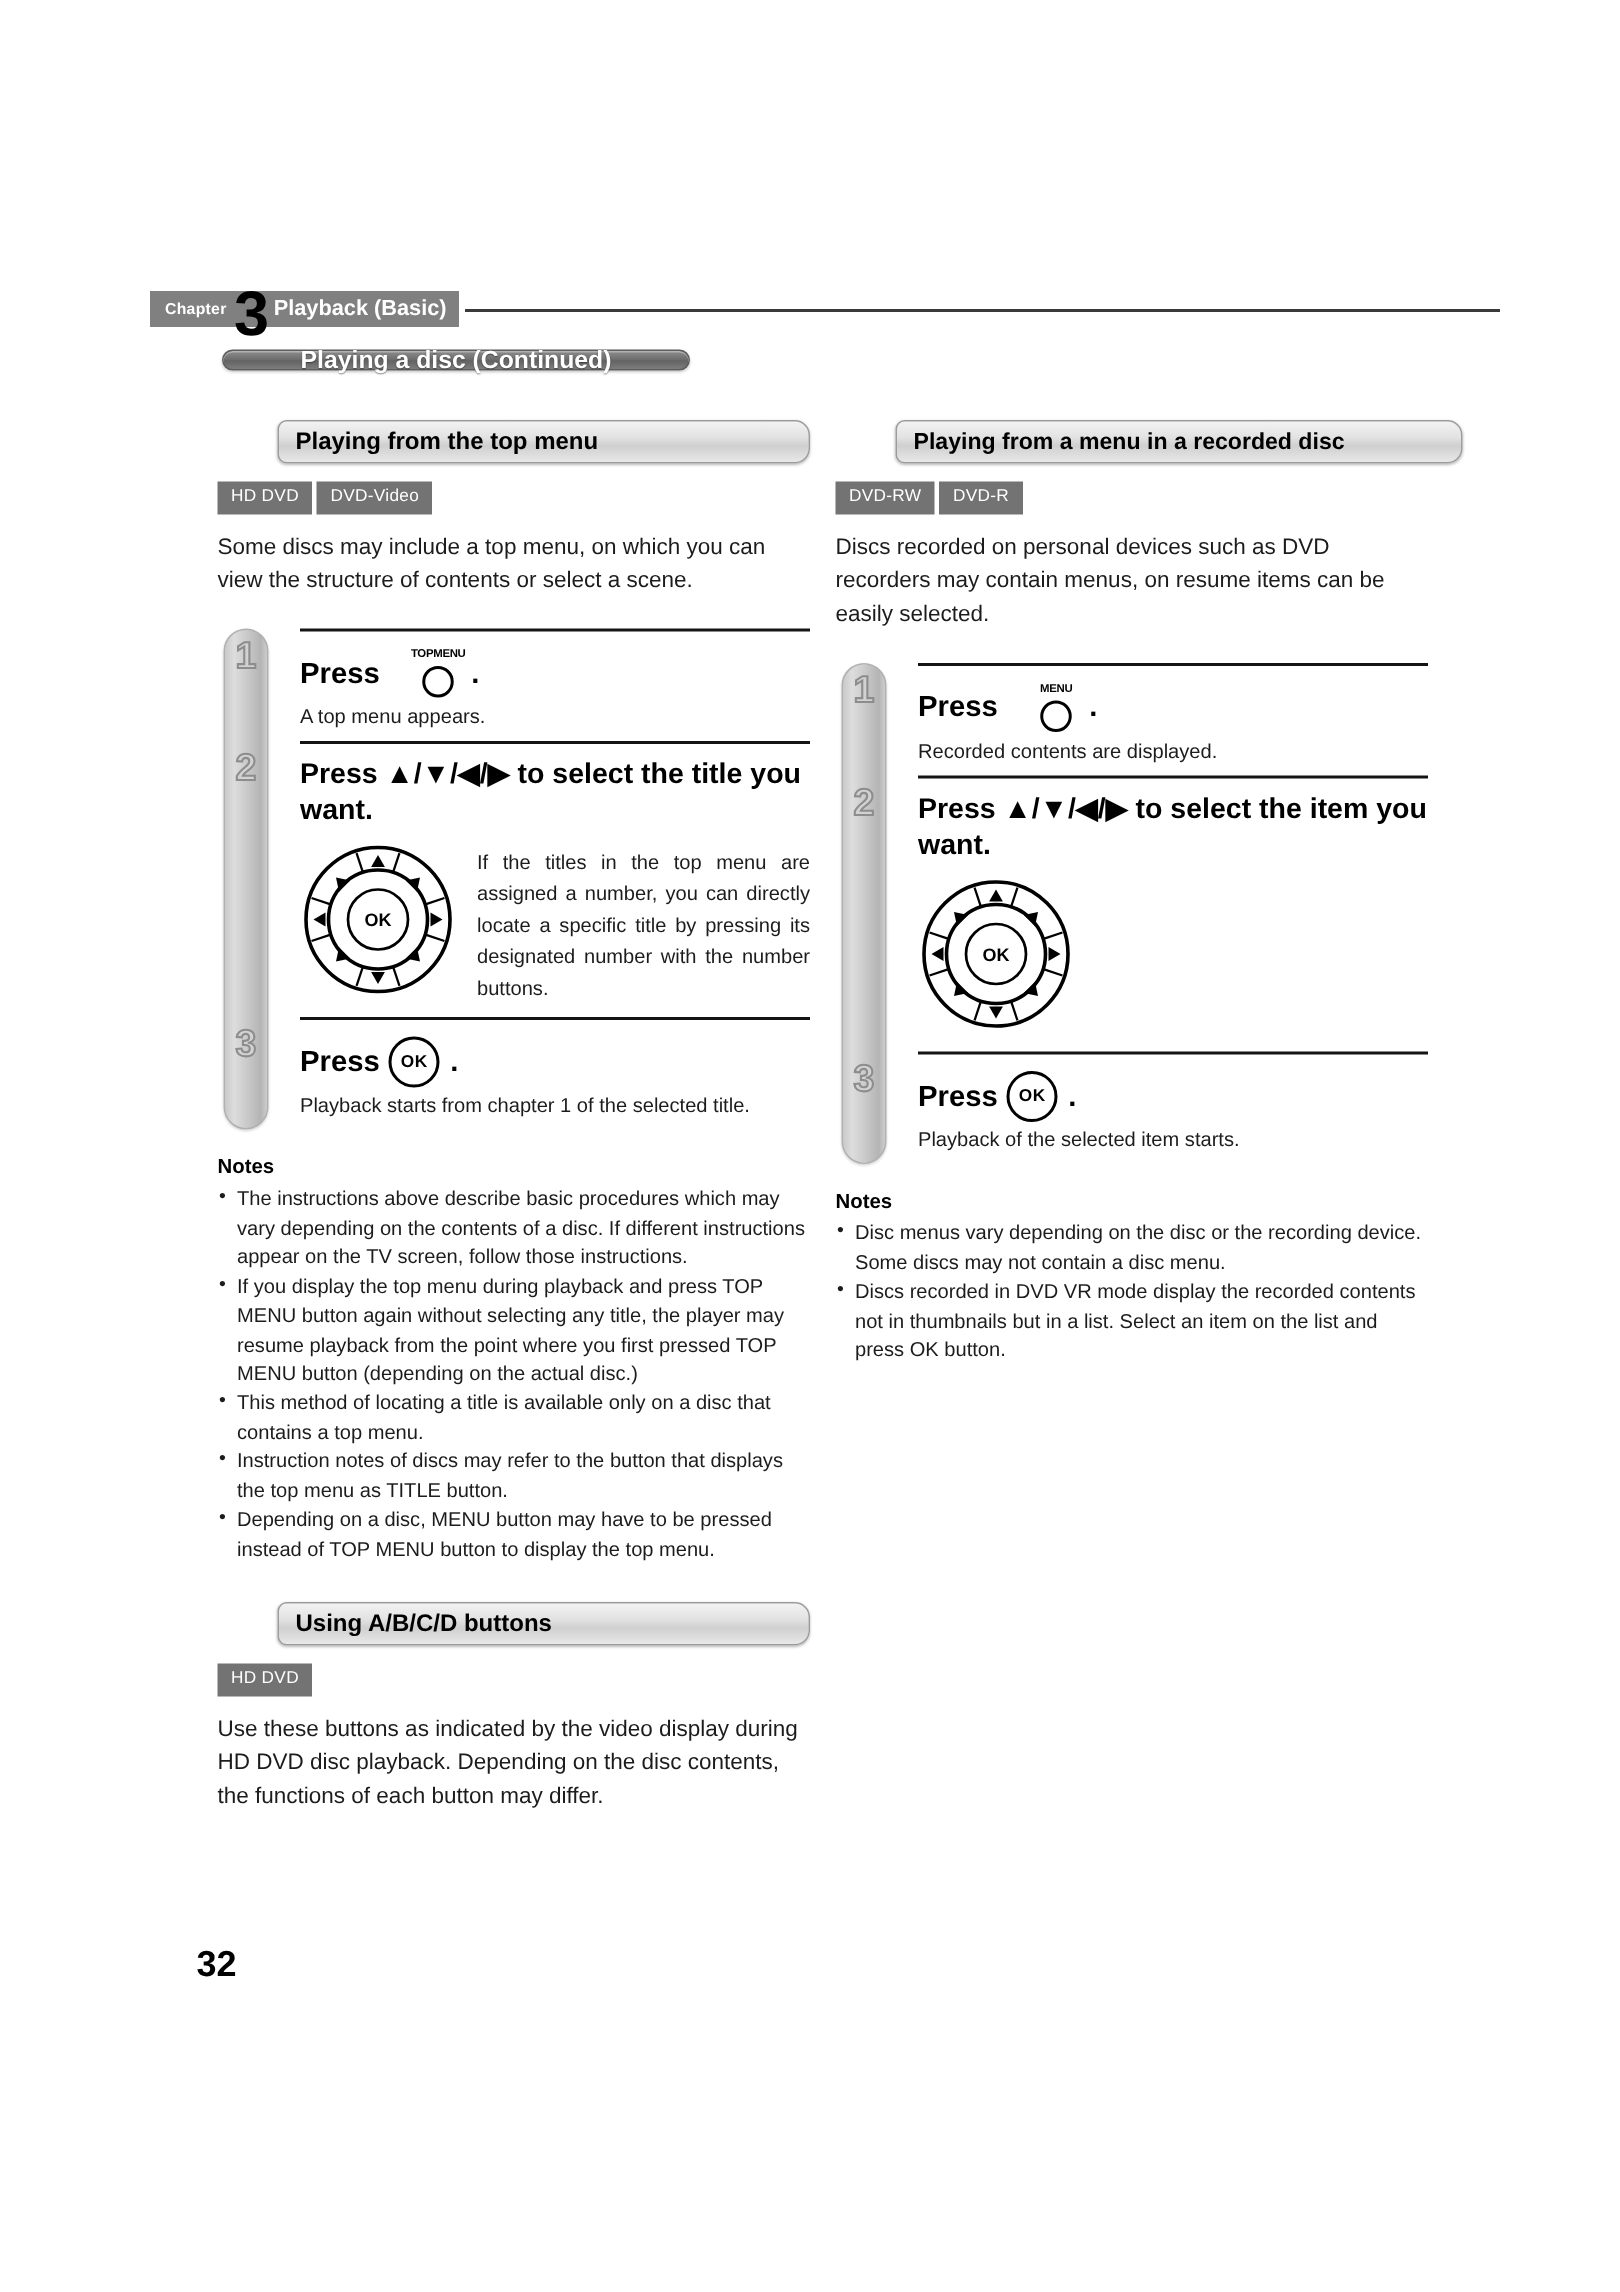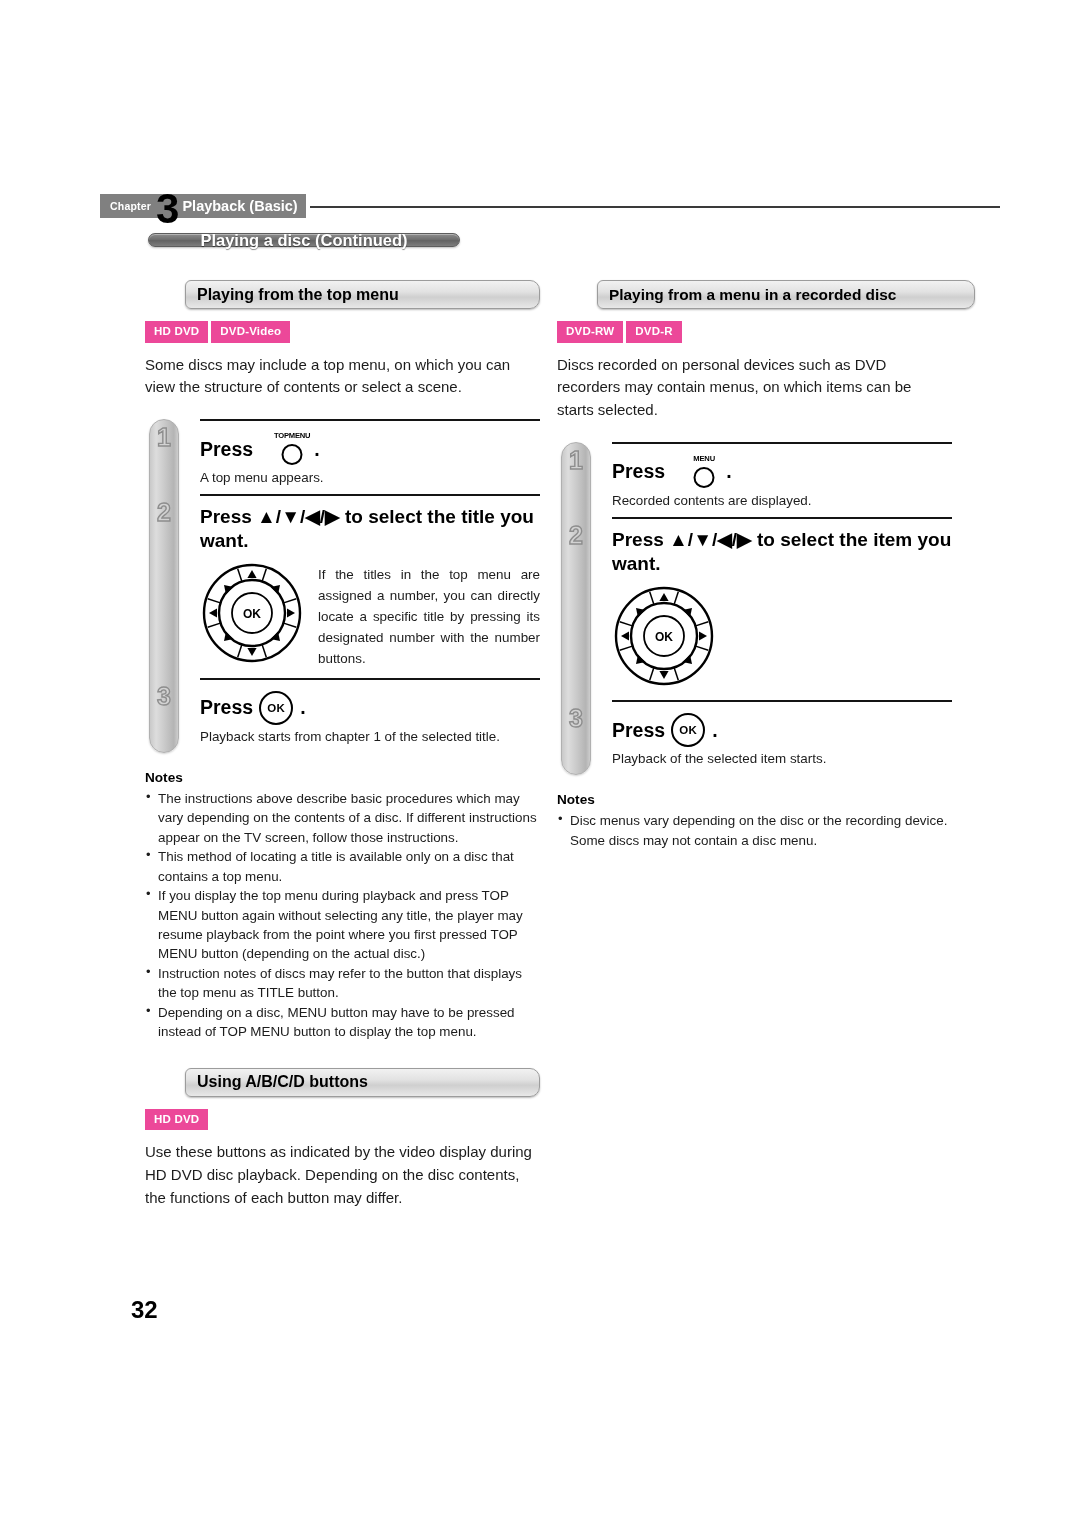--- a/index.html
+++ b/index.html
@@ -121,24 +121,24 @@
   }
   .section-bar.narrow span { font-size: 15.4px; }
 
   
   .badges {
     display: flex;
     gap: 3px;
     margin-top: 12px;
   }
   .badge {
-    background: #ec4899;
+    background: #737373;
     color: #ffffff;
     font-size: 11.5px;
-    font-weight: bold;
+    font-weight: normal;
     padding: 5px 9px 5px 9px;
     line-height: 1;
     letter-spacing: 0.2px;
     white-space: nowrap;
   }
 
   
   .body-text {
     margin-top: 11px;
     font-size: 15px;
@@ -404,22 +404,22 @@
         <span class="ok-btn">OK</span>
         <span class="period">.</span>
       </div>
       <div class="step-sub">Playback starts from chapter 1 of the selected title.</div>
     </div>
   </div>
 
   <div class="notes-title">Notes</div>
   <ul class="notes">
     <li>The instructions above describe basic procedures which may vary depending on the contents of a disc. If different instructions appear on the TV screen, follow those instructions.</li>
+    <li>If you display the top menu during playback and press TOP MENU button again without selecting any title, the player may resume playback from the point where you first pressed TOP MENU button (depending on the actual disc.)</li>
     <li>This method of locating a title is available only on a disc that contains a top menu.</li>
-    <li>If you display the top menu during playback and press TOP MENU button again without selecting any title, the player may resume playback from the point where you first pressed TOP MENU button (depending on the actual disc.)</li>
     <li>Instruction notes of discs may refer to the button that displays the top menu as TITLE button.</li>
     <li>Depending on a disc, MENU button may have to be pressed instead of TOP MENU button to display the top menu.</li>
   </ul>
 
   <div style="margin-top:26px;">
     <div class="section-bar">
       <span>Using A/B/C/D buttons</span>
     </div>
     <div class="badges">
       <span class="badge">HD DVD</span>
@@ -433,21 +433,21 @@
 
   <div class="section-bar section-bar-right narrow">
     <span>Playing from a menu in a recorded disc</span>
   </div>
 
   <div class="badges">
     <span class="badge">DVD-RW</span>
     <span class="badge">DVD-R</span>
   </div>
 
-  <div class="body-text">Discs recorded on personal devices such as DVD recorders may contain menus, on which items can be starts selected.</div>
+  <div class="body-text">Discs recorded on personal devices such as DVD recorders may contain menus, on resume items can be easily selected.</div>
 
   <div class="steps">
     <div class="step-rail"></div>
 
     <div class="step">
       <div class="step-num">1</div>
       <div class="press-row">
         <span class="press-word">Press</span>
         <span class="btn-labeled">
           <span class="cap">MENU</span>
@@ -499,17 +499,18 @@
         <span class="ok-btn">OK</span>
         <span class="period">.</span>
       </div>
       <div class="step-sub">Playback of the selected item starts.</div>
     </div>
   </div>
 
   <div class="notes-title">Notes</div>
   <ul class="notes">
     <li>Disc menus vary depending on the disc or the recording device. Some discs may not contain a disc menu.</li>
+    <li>Discs recorded in DVD VR mode display the recorded contents not in thumbnails but in a list. Select an item on the list and press OK button.</li>
   </ul>
 
 </div>
 
 <div class="page-number">32</div>
 
 </body></html>

